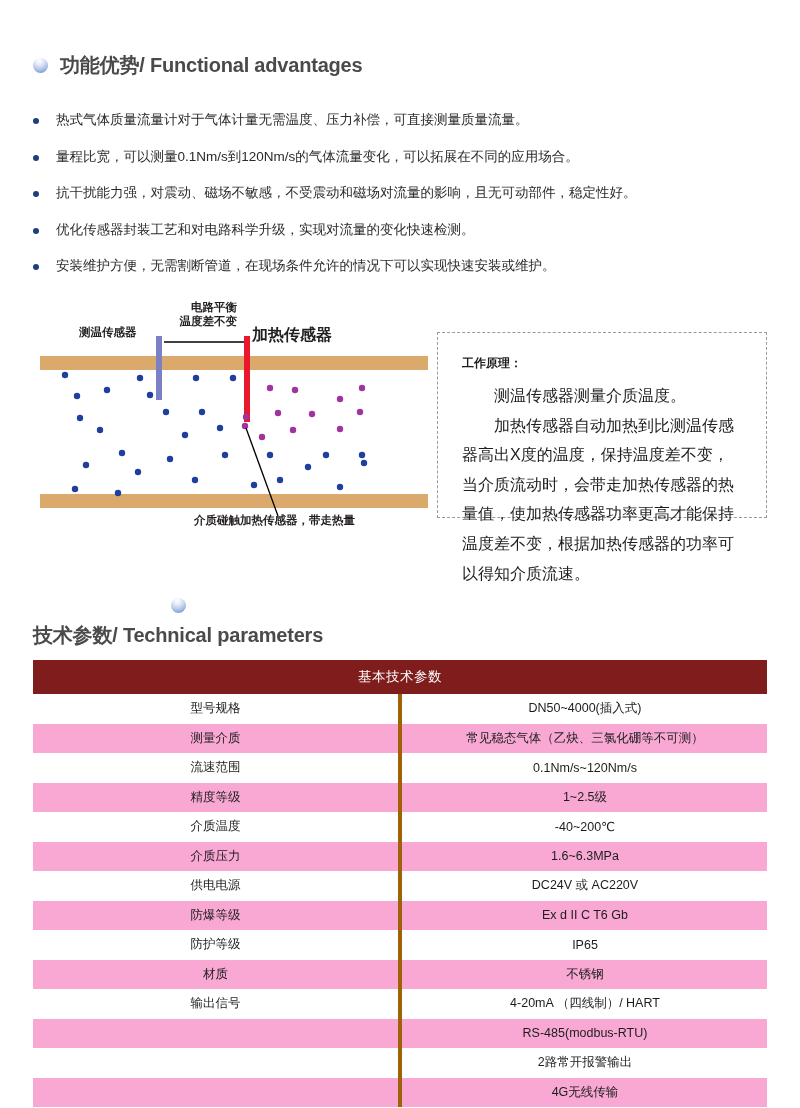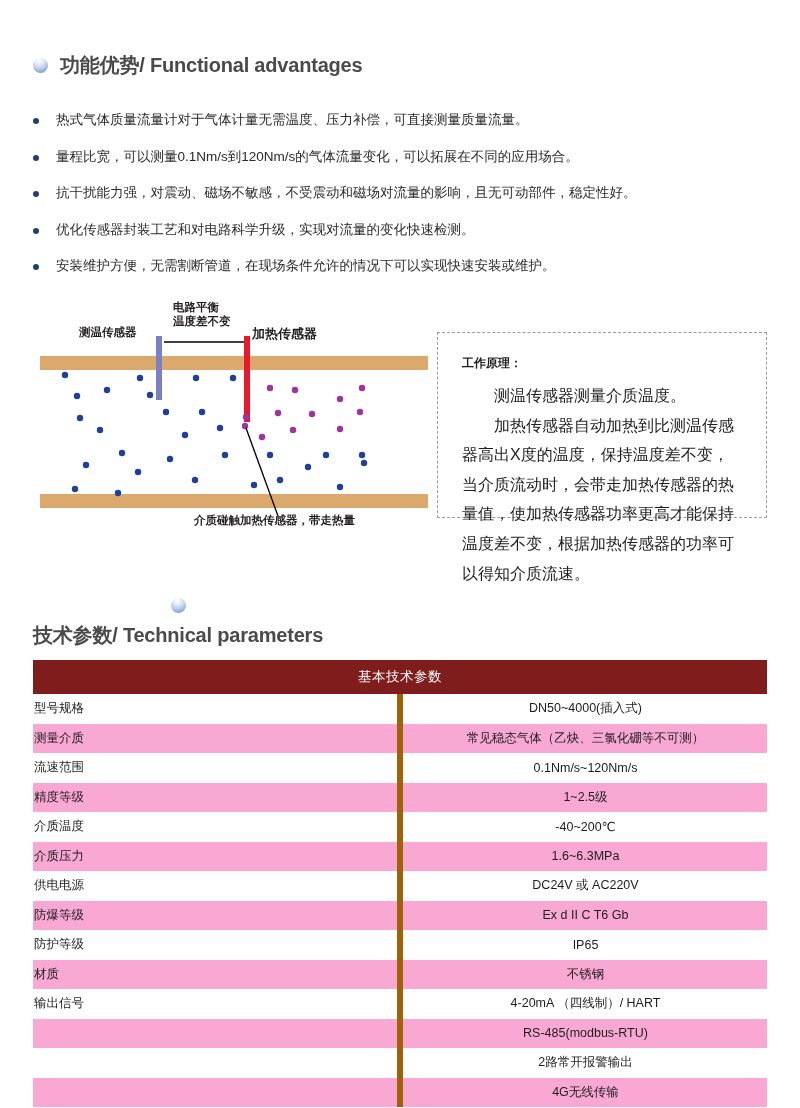--- a/index.html
+++ b/index.html
@@ -121,22 +121,22 @@
   .param-table td {
     height: 27.5px;
     font-size: 12.5px;
     color: #1d1d1d;
     border: none;
   }
   .param-table tr.row-alt td { background: #f9a8d4; }
   .param-table tr.row-plain td { background: #ffffff; }
   td.cell-label {
     width: 167px;
-    text-align: left;
-    border-right: 6px solid #a16207;
+    text-align: center;
+    border-right: 4px solid #a16207;
   }
   td.cell-value {
     text-align: center;
     padding-left: 2px;
   }
 </style>
 </head>
 <body>
 
 <div class="section-heading" style="left:33px; top:55px;">
@@ -224,26 +224,26 @@
         <circle cx="232" cy="137" r="3.2"></circle>
       <circle cx="263" cy="130" r="3.2"></circle>
         <circle cx="310" cy="129" r="3.2"></circle>
     </g>
 
     <line x1="216" y1="128" x2="248" y2="216" stroke="#000" stroke-width="1.3"></line>
   </svg>
 
   <div style="position:absolute; left:49px; top:25px; font-size:11.5px; font-weight:bold; white-space:nowrap;">测温传感器</div>
 
-  <div style="position:absolute; left:143px; top:0px; font-size:11.5px; font-weight:bold; text-align:left; width:64px; line-height:1.25;">
+  <div style="position:absolute; left:143px; top:0px; font-size:11.5px; font-weight:bold; text-align:right; width:64px; line-height:1.25;">
     <div>电路平衡</div>
     <div>温度差不变</div>
   </div>
 
-  <div style="position:absolute; left:222px; top:25px; font-size:13px; font-weight:bold; white-space:nowrap;">加热传感器</div>
+  <div style="position:absolute; left:222px; top:25px; font-size:16px; font-weight:bold; white-space:nowrap;">加热传感器</div>
 
   <div style="position:absolute; left:164px; top:213px; font-size:11.5px; font-weight:bold; white-space:nowrap;">介质碰触加热传感器，带走热量</div>
 </div>
 
 <div class="principle-box">
   <div class="principle-title">工作原理：</div>
   <div class="principle-line principle-indent">测温传感器测量介质温度。</div>
   <div class="principle-line principle-indent">加热传感器自动加热到比测温传感器高出X度的温度，保持温度差不变，当介质流动时，会带走加热传感器的热量值，使加热传感器功率更高才能保持温度差不变，根据加热传感器的功率可以得知介质流速。</div>
 </div>
 

